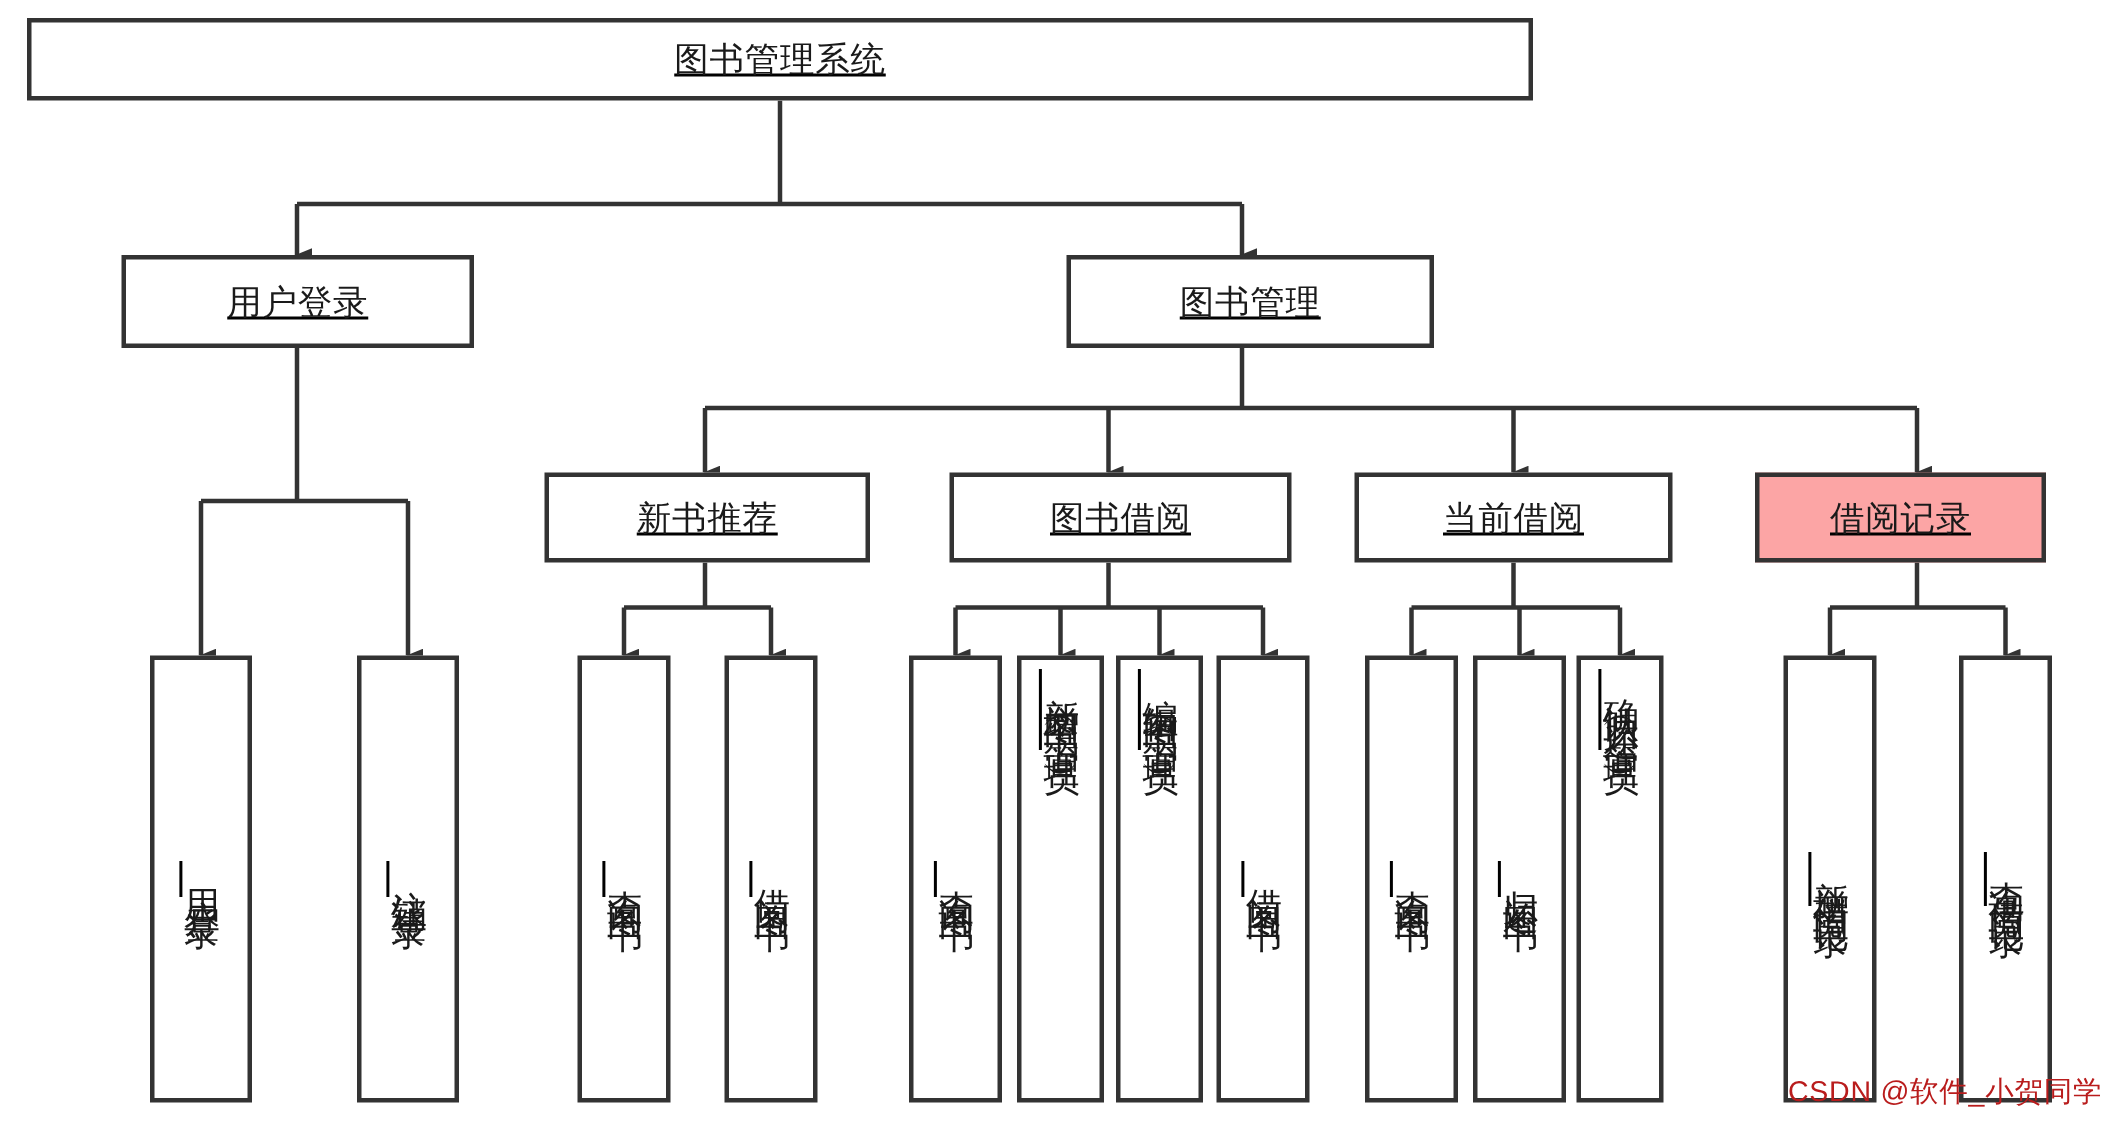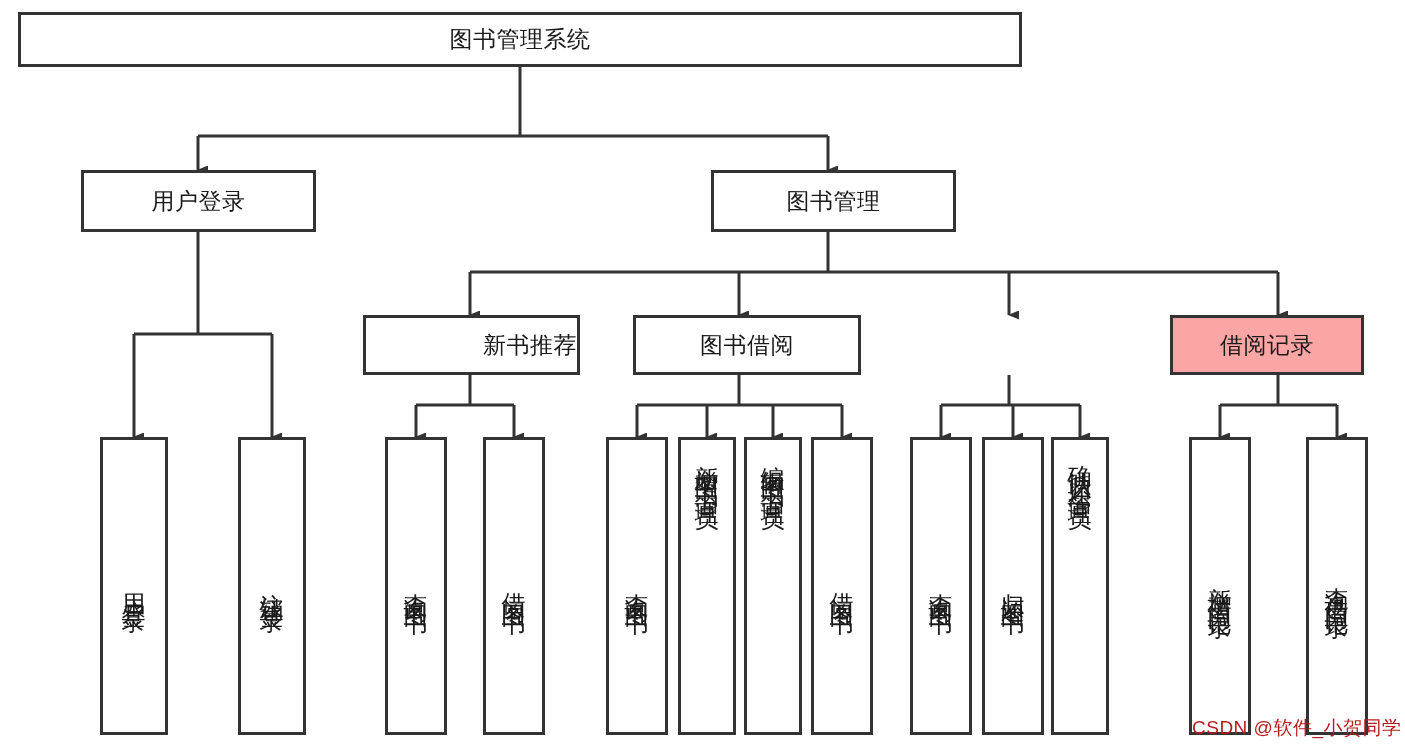--- a/index.html
+++ b/index.html
@@ -28,20 +28,21 @@
   }
   .node-box {
     position: absolute;
     box-sizing: border-box;
     border: 3px solid #4c1d95;
     background: #ffffff;
     display: flex;
     align-items: center;
     justify-content: center;
     overflow: hidden;
+    text-decoration: underline;
   }
   .node-label {
     color: #1a1a1a;
     font-size: 23px;
     line-height: 1.05;
     letter-spacing: 0.5px;
     white-space: nowrap;
     text-align: center;
   }
   .node-box.vertical {
@@ -126,25 +127,28 @@
     <span class="node-label">图书管理系统</span>
   </div>
 
   <div class="node-box" id="node-l2-0" style="left: 81px; top: 170px; width: 235px; height: 62px; border-color: rgb(51, 51, 51); background: rgb(255, 255, 255);">
     <span class="node-label">用户登录</span>
   </div>
   <div class="node-box" id="node-l2-1" style="left: 711px; top: 170px; width: 245px; height: 62px; border-color: rgb(51, 51, 51); background: rgb(255, 255, 255);">
     <span class="node-label">图书管理</span>
   </div>
 
-  <div class="node-box" id="node-l3-0" style="left: 363px; top: 315px; width: 217px; height: 60px; border-color: rgb(51, 51, 51); background: rgb(255, 255, 255); justify-content: flex-end;">
+  <div class="node-box" id="node-l3-0" style="left: 363px; top: 315px; width: 217px; height: 60px; border-color: rgb(51, 51, 51); background: rgb(255, 255, 255);">
     <span class="node-label">新书推荐</span>
   </div>
   <div class="node-box" id="node-l3-1" style="left: 633px; top: 315px; width: 228px; height: 60px; border-color: rgb(51, 51, 51); background: rgb(255, 255, 255);">
     <span class="node-label">图书借阅</span>
+  </div>
+  <div class="node-box" id="node-l3-2" style="left: 903px; top: 315px; width: 212px; height: 60px; border-color: rgb(51, 51, 51); background: rgb(255, 255, 255);">
+    <span class="node-label">当前借阅</span>
   </div>
   <div class="node-box" id="node-l3-3" style="left: 1170px; top: 315px; width: 194px; height: 60px; border-color: rgb(51, 51, 51); background: #fca5a5;">
     <span class="node-label">借阅记录</span>
   </div>
 
   <div class="node-box vertical centered" id="node-leaf-0" style="left: 100px; top: 437px; width: 68px; height: 298px; border-color: rgb(51, 51, 51); background: rgb(255, 255, 255);">
     <span class="node-label">用户登录</span>
   </div>
   <div class="node-box vertical centered" id="node-leaf-1" style="left: 238px; top: 437px; width: 68px; height: 298px; border-color: rgb(51, 51, 51); background: rgb(255, 255, 255);">
     <span class="node-label">注销登录</span>

